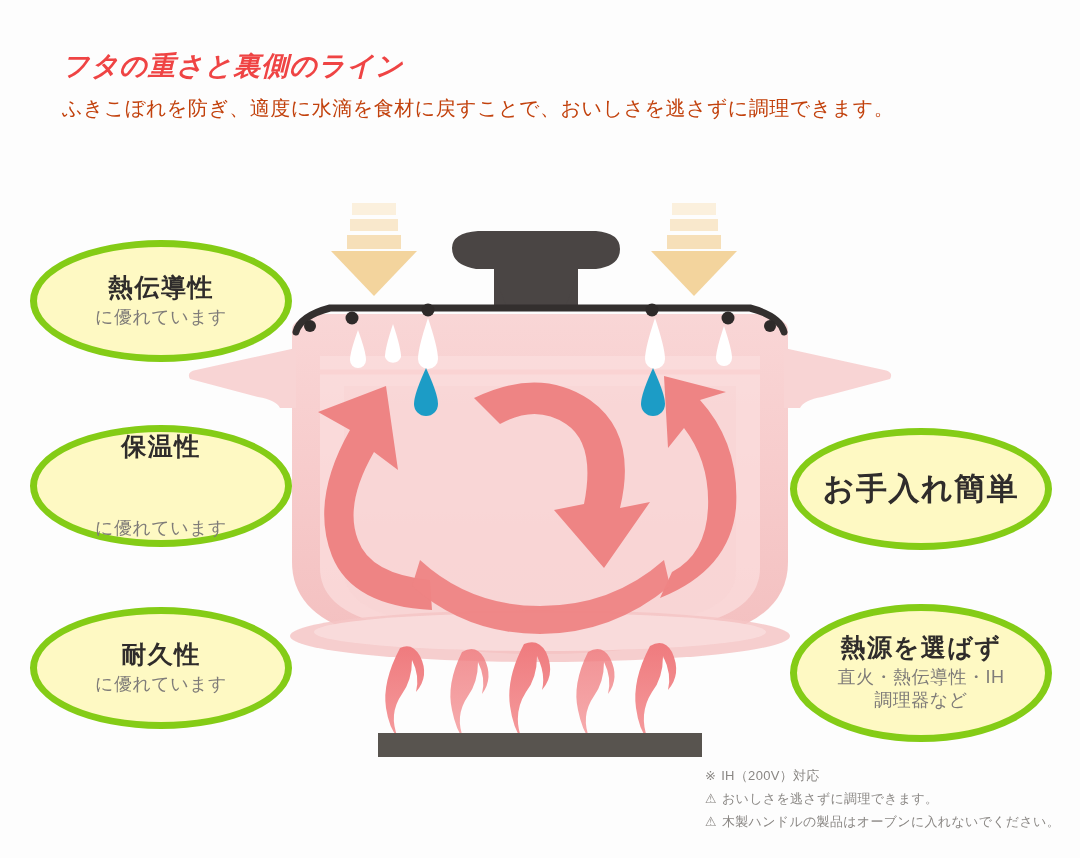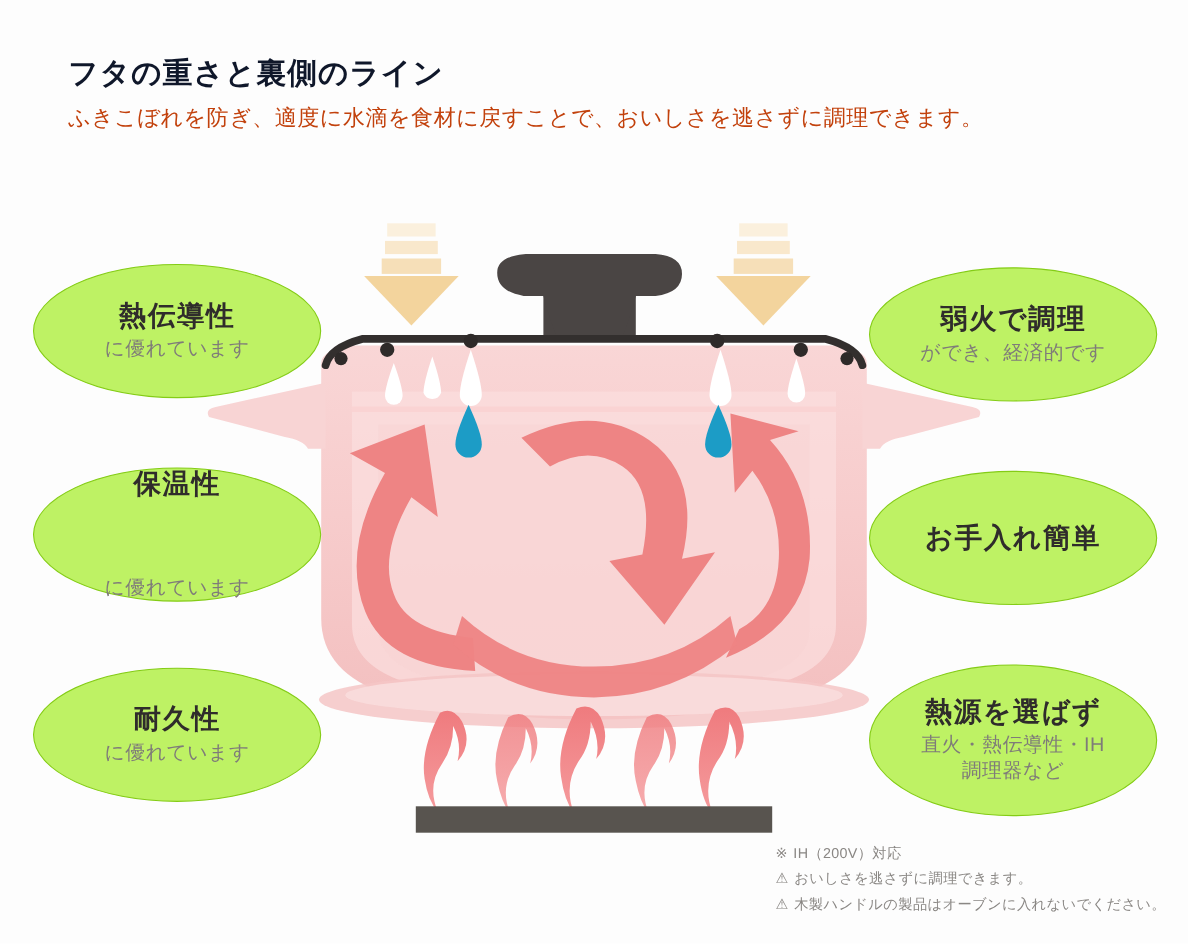--- a/index.html
+++ b/index.html
@@ -14,38 +14,39 @@
     background: #fdfdfd;
     overflow: hidden;
     font-family: "Liberation Sans", "DejaVu Sans", sans-serif;
   }
 
   
   #header { position: absolute; left: 62px; top: 50px; width: 960px; }
   #title {
     font-size: 27px;
     font-weight: bold;
-    color: #0f172a;
+    color: #ef4444;
     letter-spacing: 1px;
     line-height: 1.2;
+    font-style: italic;
   }
   #subtitle {
     margin-top: 13px;
     font-size: 20px;
     color: #c2410c;
     letter-spacing: 0.5px;
     line-height: 1.3;
   }
 
   
   .bubble {
     position: absolute;
-    border: 1px solid #84cc16;
+    border: 7px solid #84cc16;
     border-radius: 50%;
-    background: #bef264;
+    background: #fef9c3;
     box-sizing: border-box;
     display: flex;
     flex-direction: column;
     align-items: center;
     justify-content: center;
     text-align: center;
     z-index: 40;
   }
   .bubble .b-main {
     font-size: 25px;
@@ -54,21 +55,21 @@
     letter-spacing: 1.5px;
     line-height: 1.15;
   }
   .bubble .b-sub {
     font-size: 18px;
     color: #7f7c79;
     letter-spacing: 0.5px;
     line-height: 1.3;
     margin-top: 4px;
   }
-  .bubble.single .b-main { font-size: 25px; }
+  .bubble.single .b-main { font-size: 31px; }
 
   #bubble-heat-conduction { left: 30px;  top: 240px; width: 262px; height: 122px; }
   #bubble-heat-retention  { left: 30px;  top: 425px; width: 262px; height: 122px; justify-content: space-between; }
   #bubble-durability      { left: 30px;  top: 607px; width: 262px; height: 122px; align-items: center; }
   #bubble-low-heat        { left: 790px; top: 243px; width: 262px; height: 122px; }
   #bubble-easy-care       { left: 790px; top: 428px; width: 262px; height: 122px; }
   #bubble-heat-source     { left: 790px; top: 604px; width: 262px; height: 138px; }
 
   
   #illustration {
@@ -267,24 +268,20 @@
   <div class="bubble" id="bubble-heat-retention">
     <div class="b-main">保温性</div>
     <div class="b-sub">に優れています</div>
   </div>
 
   <div class="bubble" id="bubble-durability">
     <div class="b-main">耐久性</div>
     <div class="b-sub">に優れています</div>
   </div>
 
-  <div class="bubble" id="bubble-low-heat">
-    <div class="b-main">弱火で調理</div>
-    <div class="b-sub">ができ、経済的です</div>
-  </div>
 
   <div class="bubble single" id="bubble-easy-care">
     <div class="b-main">お手入れ簡単</div>
   </div>
 
   <div class="bubble" id="bubble-heat-source">
     <div class="b-main">熱源を選ばず</div>
     <div class="b-sub">直火・熱伝導性・IH</div>
     <div class="b-sub" style="margin-top:0">調理器など</div>
   </div>

